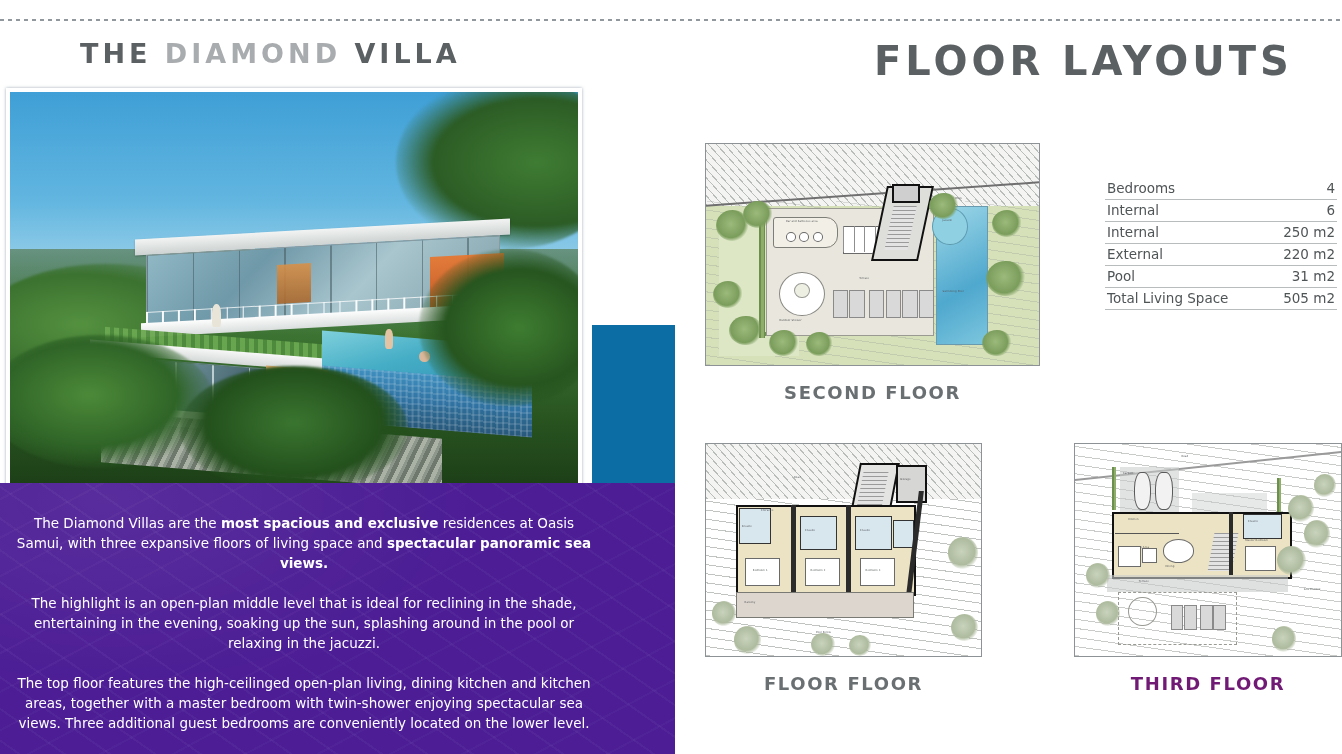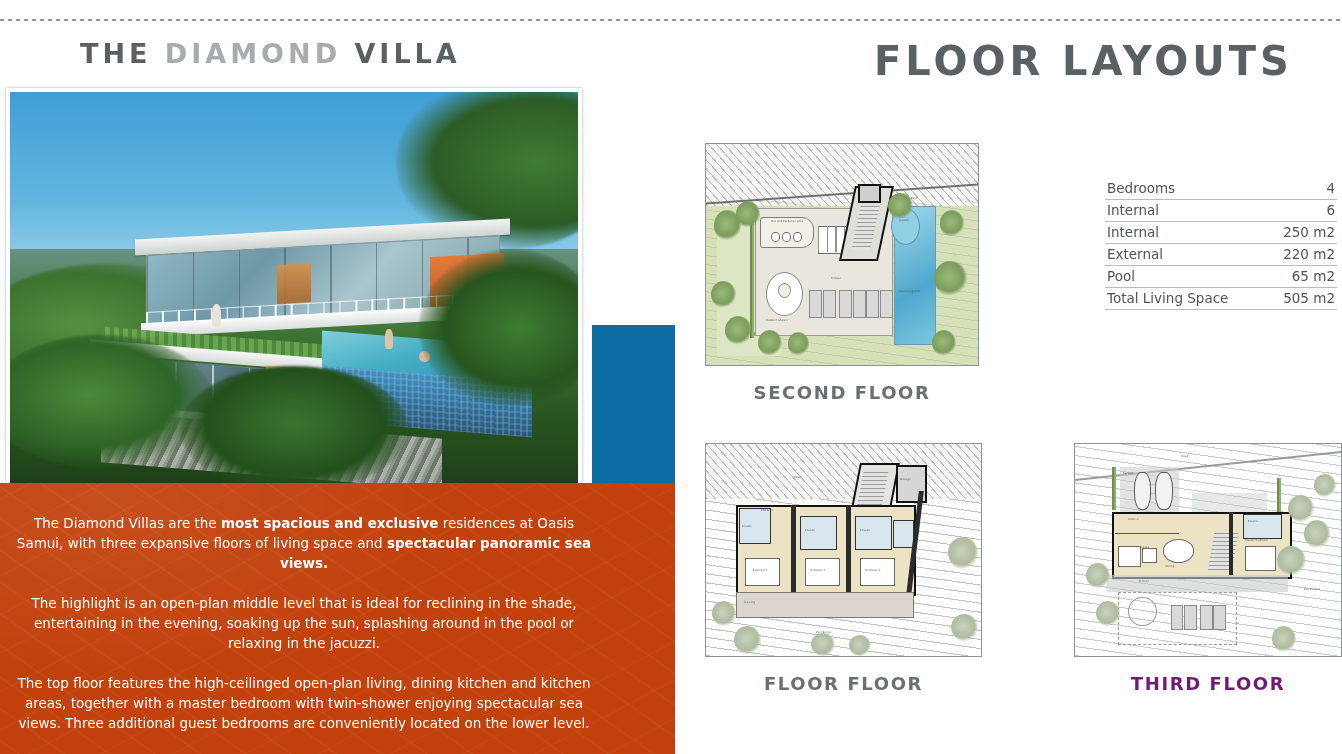--- a/index.html
+++ b/index.html
@@ -109,21 +109,21 @@
         background:repeating-linear-gradient(115deg,#9aa098 0 3px,#777e76 3px 7px,#b9bdb4 7px 11px);
         transform:skewY(4.6deg);opacity:.9;}
   .swimmer{position:absolute;left:72%;top:66%;width:2%;height:3%;
         background:#d9b79a;border-radius:50%;}
   .sunbather{position:absolute;left:66%;top:60.5%;width:1.5%;height:5%;
         background:#e2c3a4;border-radius:40% 40% 25% 25%;}
 
   
   .blue-panel{
     position:absolute;left:0;top:483px;width:675px;height:271px;
-    background:#c2410c;overflow:hidden;
+    background:#4c1d95;overflow:hidden;
   }
   .blue-panel-top{
     position:absolute;left:592px;top:325px;width:83px;height:160px;
     background:#0c6ca4;
   }
   .blue-panel:before{
     content:"";position:absolute;left:-10%;top:-60%;width:130%;height:220%;
     background:
       radial-gradient(ellipse 70% 55% at 20% 30%, rgba(255,255,255,.07), rgba(255,255,255,0) 60%),
       repeating-linear-gradient(35deg, rgba(255,255,255,.035) 0 2px, rgba(255,255,255,0) 2px 26px),
@@ -158,21 +158,21 @@
     border:1px solid #8d9296;background:#ffffff;
     position:relative;overflow:hidden;
   }
   .fp-label{
     text-align:center;font-family:"DejaVu Sans", sans-serif;
     font-weight:bold;font-size:18px;letter-spacing:1.6px;color:#6a6f72;
     margin-top:16px;
   }
   .fp-label.faint{color:#701a75;}
 
-  .fp2{left:705px;top:143px;width:274px;}
+  .fp2{left:705px;top:143px;width:335px;}
   .fp2 .fp-frame{height:221px;}
   .fp1{left:705px;top:443px;width:277px;}
   .fp1 .fp-frame{height:212px;}
   .fp3{left:1074px;top:443px;width:268px;}
   .fp3 .fp-frame{height:212px;}
 
   
   .pl{position:absolute;}
   .hatch{
     background-image:repeating-linear-gradient(48deg, #b9bdb9 0 1px, rgba(255,255,255,0) 1px 6px);
@@ -264,21 +264,21 @@
     <div class="spec-row">
       <span class="l">Internal</span>
       <span class="v">250 m2</span>
     </div>
     <div class="spec-row">
       <span class="l">External</span>
       <span class="v">220 m2</span>
     </div>
     <div class="spec-row">
       <span class="l">Pool</span>
-      <span class="v">65 m2</span>
+      <span class="v">31 m2</span>
     </div>
     <div class="spec-row">
       <span class="l">Total Living Space</span>
       <span class="v">505 m2</span>
     </div>
   </div>
 
   <div class="fp-wrap fp2">
     <div class="fp-frame">
       <div class="pl hatch" style="left:0;top:0;width:100%;height:48%;"></div>

